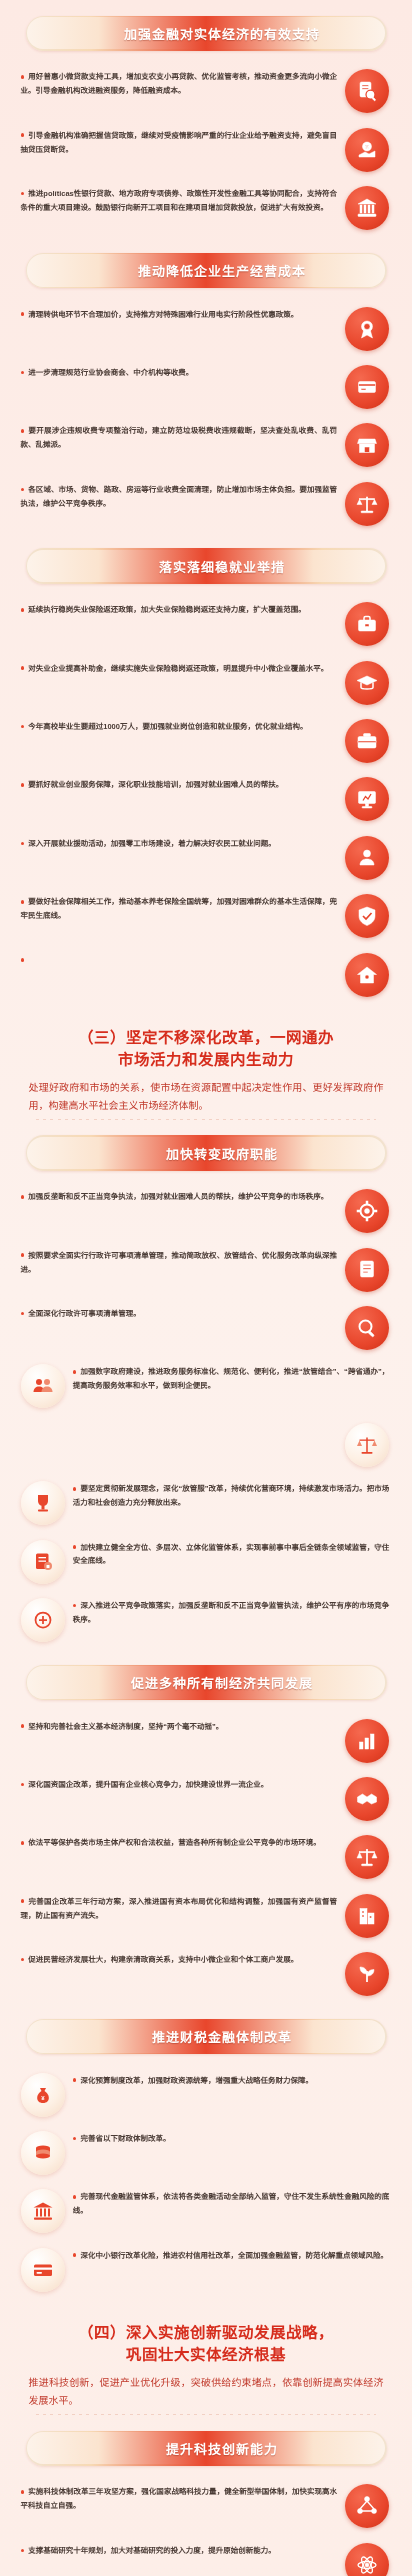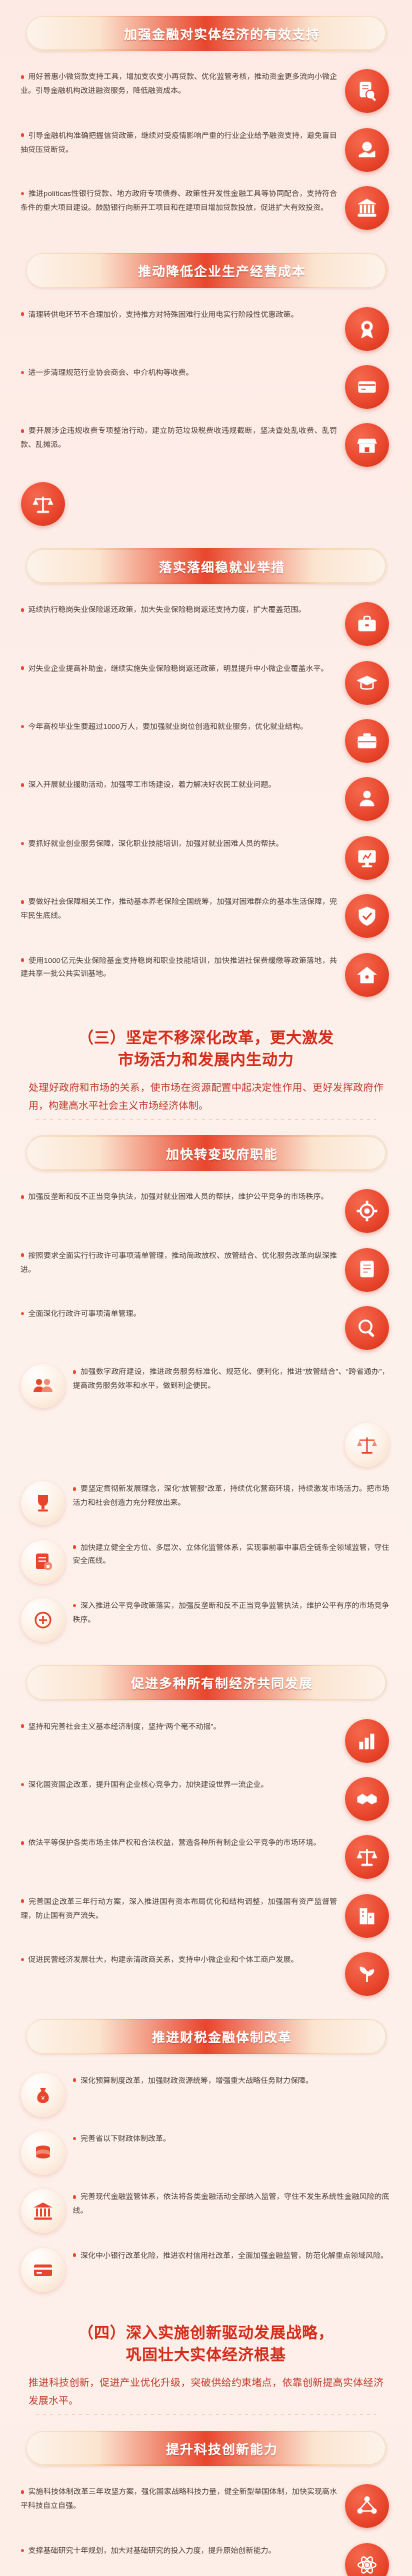--- a/index.html
+++ b/index.html
@@ -77,20 +77,21 @@
   }
 
   
   .items { width: 377px; margin: 0 auto; }
   .item {
     display: flex;
     align-items: flex-start;
     gap: 8.2px;
     padding: 7.2px 5.2px 7.2px 3.1px;
     position: relative;
+    font-weight: bold;
   }
   .item.rev { flex-direction: row-reverse; }
   .item-text {
     flex: 1;
     font-size: 7.5px;
     line-height: 1.85;
     color: #4a3b35;
     text-align: justify;
     padding-top: 1px;
   }
@@ -196,20 +197,21 @@
       <div class="item-text"><span class="dot"></span><span>要开展涉企违规收费专项整治行动，建立防范垃圾税费收违规截断，坚决查处乱收费、乱罚款、乱摊派。</span></div>
       <div class="icon-wrap red">
         <svg viewBox="0 0 48 48">
             <path d="M8 12 L40 12 L43 21 L5 21 Z" fill="#fff"></path>
             <rect x="9" y="22" width="30" height="17" fill="#fff"></rect>
             <rect x="19" y="28" width="10" height="11" fill="#e8462c"></rect>
           </svg>
       </div>
     </div>
     <div class="item">
+      <div class="item-text"><span class="dot"></span><span>各区域、市场、货物、路政、房运等行业收费全面清理，防止增加市场主体负担。要加强监管执法，维护公平竞争秩序。</span></div>
       <div class="icon-wrap red">
         <svg viewBox="0 0 48 48">
             <rect x="22.5" y="10" width="3" height="28" fill="#fff"></rect>
             <rect x="12" y="38" width="24" height="3.5" rx="1.5" fill="#fff"></rect>
             <rect x="9" y="13" width="30" height="2.6" fill="#fff"></rect>
             <path d="M9 15 L4 25 L14 25 Z" fill="#fff"></path>
             <path d="M39 15 L34 25 L44 25 Z" fill="#fff"></path>
           </svg>
       </div>
     </div>
@@ -242,61 +244,61 @@
       <div class="item-text"><span class="dot"></span><span>今年高校毕业生要超过1000万人，要加强就业岗位创造和就业服务，优化就业结构。</span></div>
       <div class="icon-wrap red">
         <svg viewBox="0 0 48 48">
             <rect x="6" y="15" width="36" height="23" rx="3" fill="#fff"></rect>
             <rect x="17" y="9" width="14" height="6" rx="2" fill="#fff"></rect>
             <rect x="6" y="24" width="36" height="3" fill="#e8462c"></rect>
           </svg>
       </div>
     </div>
     <div class="item">
-      <div class="item-text"><span class="dot"></span><span>深入开展就业援助活动，加强零工市场建设，着力解决好农民工就业问题。</span></div>
-      <div class="icon-wrap red">
-        <svg viewBox="0 0 48 48">
-            <circle cx="24" cy="15" r="7" fill="#fff"></circle>
-            <path d="M10 38 c0-8 6-12 14-12 s14 4 14 12 z" fill="#fff"></path>
-          </svg>
-      </div>
-    </div>
-    <div class="item">
       <div class="item-text"><span class="dot"></span><span>要抓好就业创业服务保障，深化职业技能培训，加强对就业困难人员的帮扶。</span></div>
       <div class="icon-wrap red">
         <svg viewBox="0 0 48 48">
             <rect x="7" y="9" width="34" height="24" rx="2.5" fill="#fff"></rect>
             <rect x="21" y="33" width="6" height="6" fill="#fff"></rect>
             <rect x="14" y="39" width="20" height="3" rx="1.5" fill="#fff"></rect>
             <path d="M16 27 L21 19 L26 24 L32 14" fill="none" stroke="#e8462c" stroke-width="2.6"></path>
           </svg>
       </div>
     </div>
     <div class="item">
+      <div class="item-text"><span class="dot"></span><span>深入开展就业援助活动，加强零工市场建设，着力解决好农民工就业问题。</span></div>
+      <div class="icon-wrap red">
+        <svg viewBox="0 0 48 48">
+            <circle cx="24" cy="15" r="7" fill="#fff"></circle>
+            <path d="M10 38 c0-8 6-12 14-12 s14 4 14 12 z" fill="#fff"></path>
+          </svg>
+      </div>
+    </div>
+    <div class="item">
       <div class="item-text"><span class="dot"></span><span>要做好社会保障相关工作，推动基本养老保险全国统筹，加强对困难群众的基本生活保障，兜牢民生底线。</span></div>
       <div class="icon-wrap red">
         <svg viewBox="0 0 48 48">
             <path d="M24 6 L40 12 V24 c0 10-8 16-16 19 C16 40 8 34 8 24 V12 Z" fill="#fff"></path>
             <path d="M16 24 L22 30 L33 18" fill="none" stroke="#e8462c" stroke-width="3.4"></path>
           </svg>
       </div>
     </div>
     <div class="item">
-      <div class="item-text"><span class="dot"></span><span>使用1000亿元失业保险基金支持稳岗和职业技能培训，加快推进社保费缓缴等政策落地，共建共享一批公共实训基地。</span></div>
+      <div class="item-text"><span class="dot"></span></div>
       <div class="icon-wrap red">
         <svg viewBox="0 0 48 48">
             <path d="M24 8 L43 23 H37 V40 H11 V23 H5 Z" fill="#fff"></path>
             <circle cx="24" cy="28" r="4" fill="#e8462c"></circle>
           </svg>
       </div>
     </div>
   </div>
 
   <div class="big-head">
-    <div class="line1"><span>（三）</span><span>坚定不移深化改革，更大激发</span></div>
+    <div class="line1"><span>（三）</span><span>坚定不移深化改革，一网通办</span></div>
     <div class="line2">市场活力和发展内生动力</div>
   </div>
   <div class="big-head-sub">处理好政府和市场的关系，使市场在资源配置中起决定性作用、更好发挥政府作用，构建高水平社会主义市场经济体制。</div>
   <div class="divider-dots"></div>
 
   <div class="sec-bar">
     <div class="sec-bar-inner"><span class="t">加快转变政府职能</span></div>
   </div>
   <div class="items">
     <div class="item">

